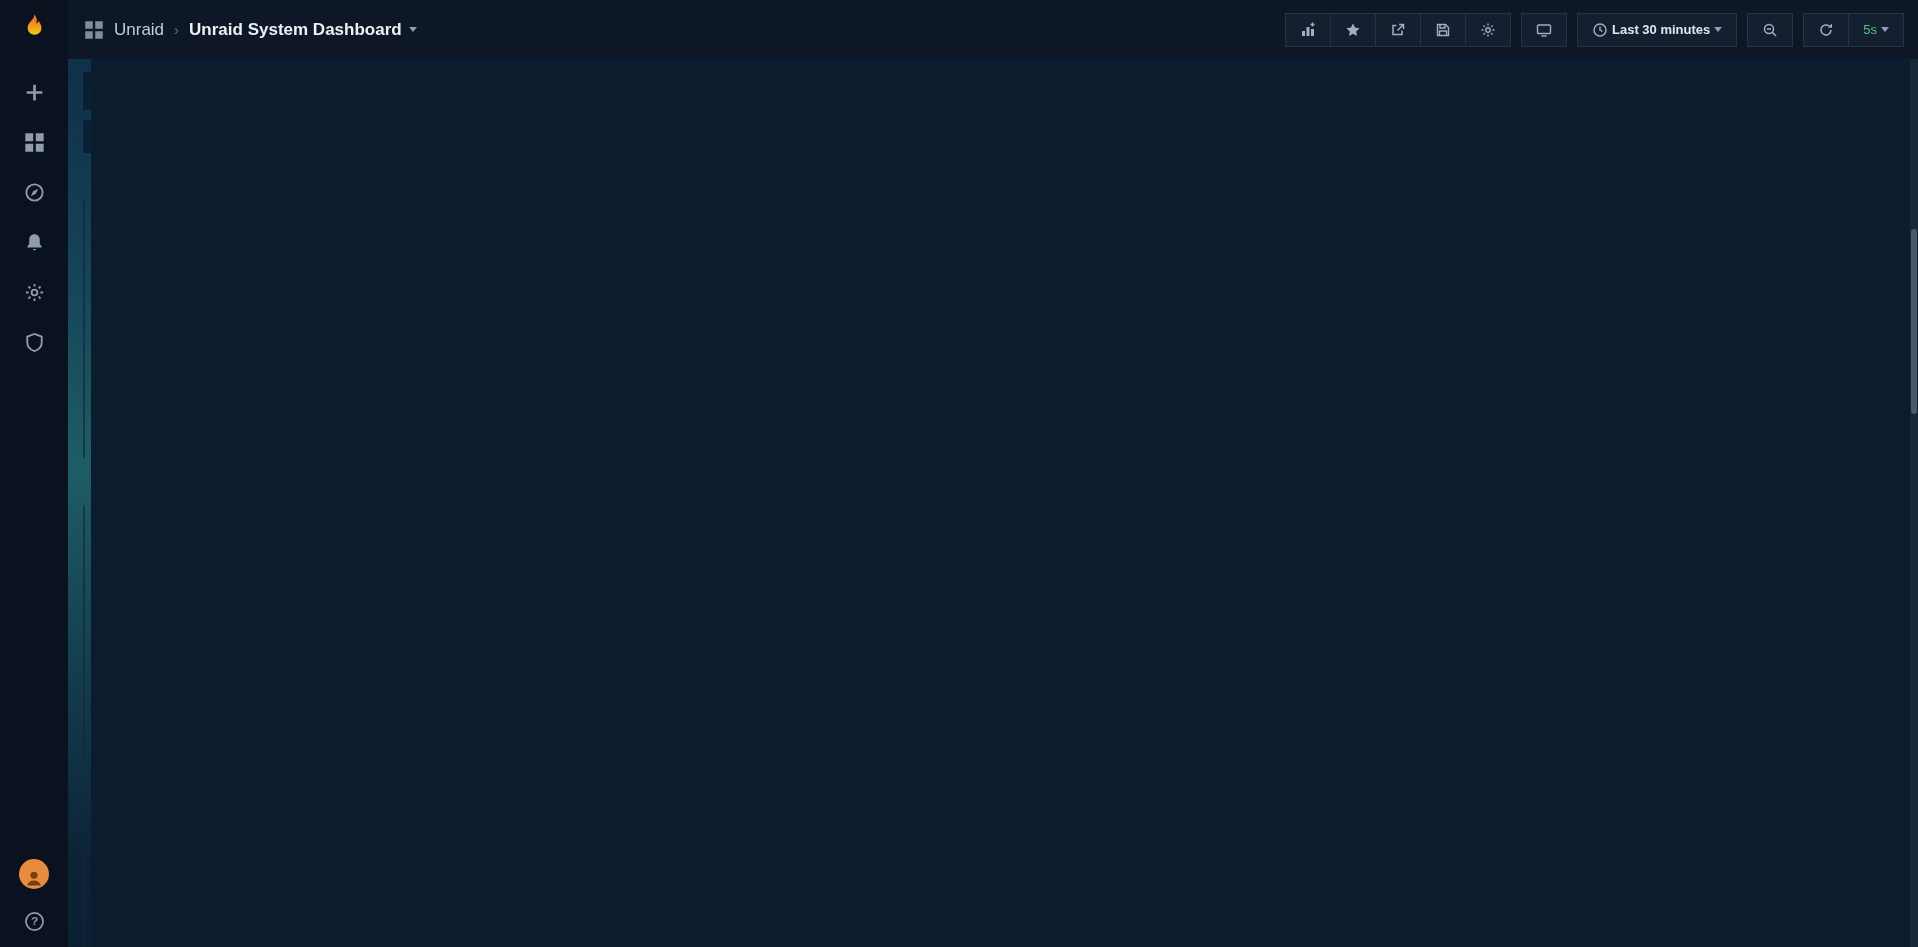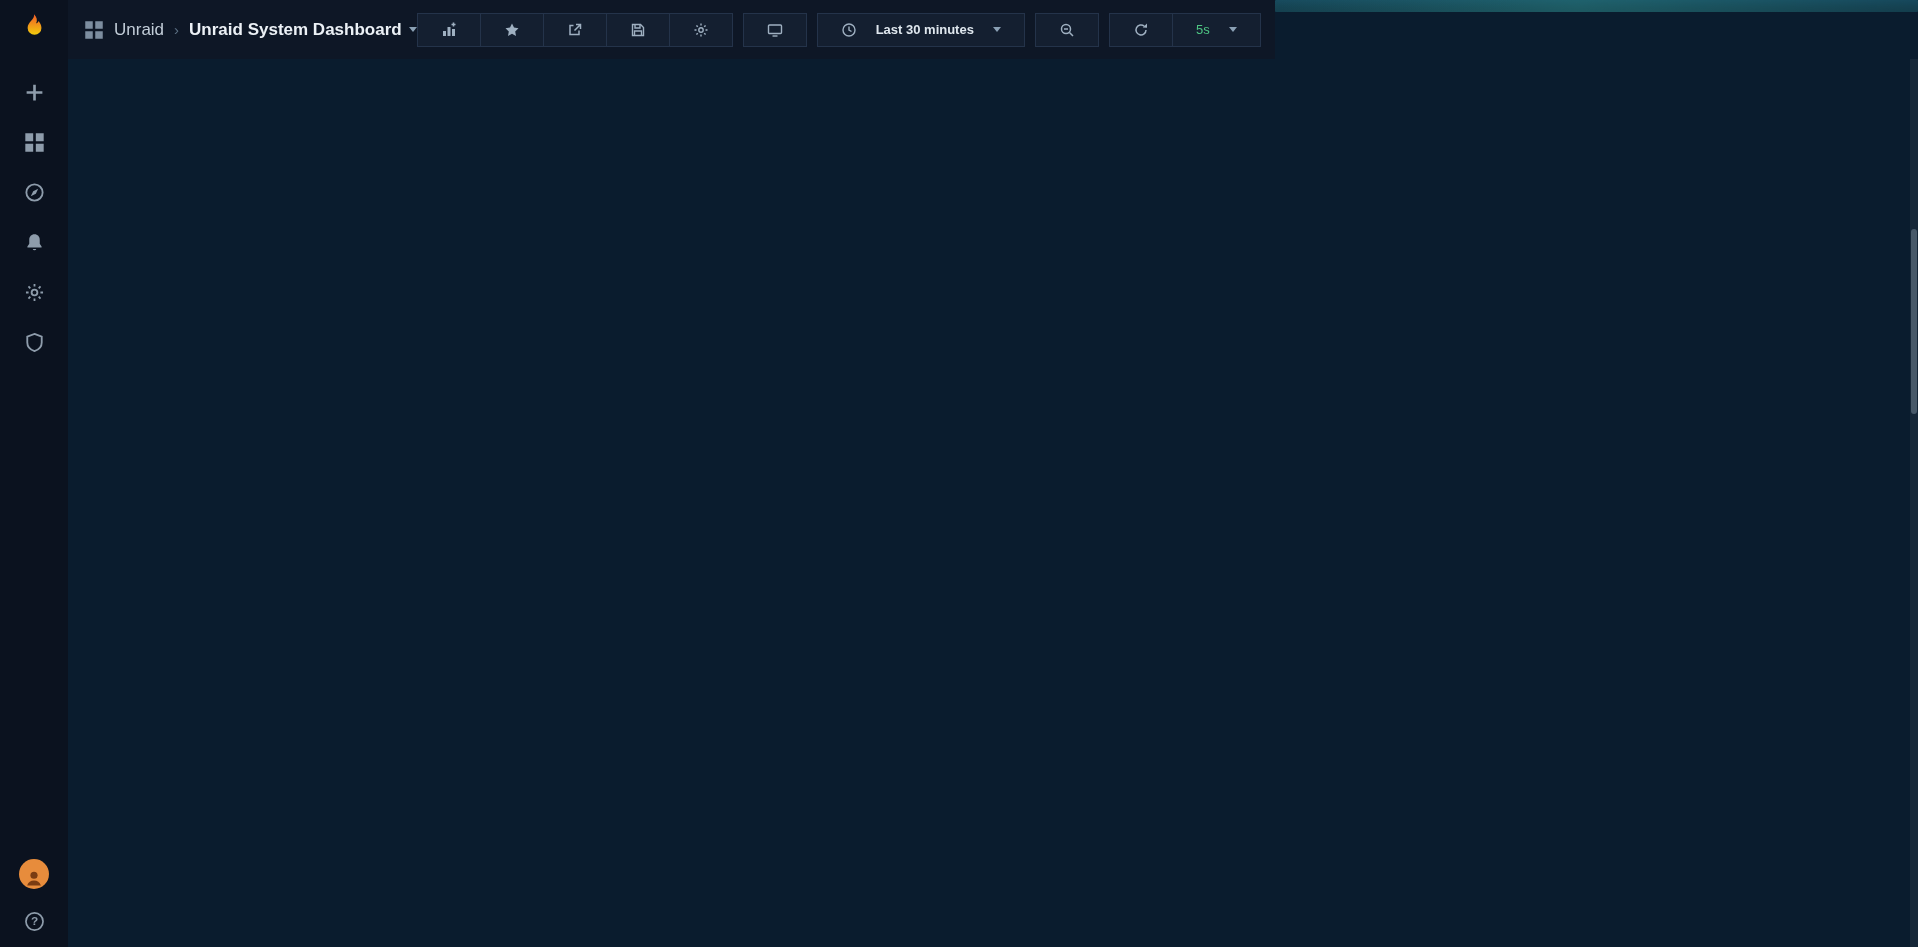--- a/index.html
+++ b/index.html
@@ -11,34 +11,34 @@
   .sidebar { width:68px; background:#0b121f; display:flex; flex-direction:column; align-items:center;
     padding:12px 0 14px; flex-shrink:0; z-index:5; }
   .side-logo { width:34px; height:34px; margin-bottom:34px; }
   .side-icon { width:24px; height:24px; color:#8e9cab; margin-bottom:26px; display:flex; align-items:center; justify-content:center; cursor:pointer; }
   .side-icon svg { width:21px; height:21px; }
   .side-bottom { margin-top:auto; display:flex; flex-direction:column; align-items:center; gap:20px; }
   .avatar { width:30px; height:30px; border-radius:50%; background:#e78c3c; display:flex; align-items:flex-end; justify-content:center; overflow:hidden; }
   .avatar svg { width:22px; height:22px; }
 
   
-  .main { flex:1; display:flex; flex-direction:row; position:relative; min-width:0; }
+  .main { flex:1; display:flex; flex-direction:column; position:relative; min-width:0; }
 
   .topnav { height:59px; background:#0e1726; display:flex; align-items:center; padding:0 14px 0 16px; flex-shrink:0; }
   .crumb { display:flex; align-items:center; gap:10px; font-size:17px; }
   .crumb .apps { color:#7d8ea0; width:20px; height:20px; }
   .crumb-root { color:#c2cdd8; font-weight:500; }
   .crumb-sep { color:#5c7084; font-size:15px; }
   .crumb-title { color:#ecf1f6; font-weight:600; display:flex; align-items:center; gap:7px; cursor:pointer; }
   .tri { width:0; height:0; border-left:4px solid transparent; border-right:4px solid transparent; border-top:5px solid #8aa0b4; display:inline-block; }
 
   .tn-right { margin-left:auto; display:flex; align-items:center; gap:10px; }
   .btn-group { display:flex; }
-  .tb-btn { height:34px; min-width:37px; padding:0 23px; background:#141f30; border:1px solid #24334a;
-    margin-left:-1px; display:flex; align-items:center; justify-content:center; gap:19px;
+  .tb-btn { height:34px; min-width:37px; padding:0 14px; background:#141f30; border:1px solid #24334a;
+    margin-left:-1px; display:flex; align-items:center; justify-content:center; gap:4px;
     color:#9fb0c1; cursor:pointer; font-size:13px; }
   .tb-btn:first-child { margin-left:0; }
   .tb-btn svg { width:16px; height:16px; }
   .tb-btn .lbl { color:#dfe7ee; font-weight:600; font-size:13px; white-space:nowrap; }
   .tb-btn .green { color:#4ec583; font-weight:400; }
 
   
   .dash { flex:1; padding:12px 8px 0 15px; overflow:hidden; position:relative;
     background:
       radial-gradient(1150px 640px at 47% 46%, rgba(48,152,150,.48), rgba(32,112,126,.30) 35%, rgba(16,56,82,.10) 62%, rgba(0,0,0,0) 78%),

